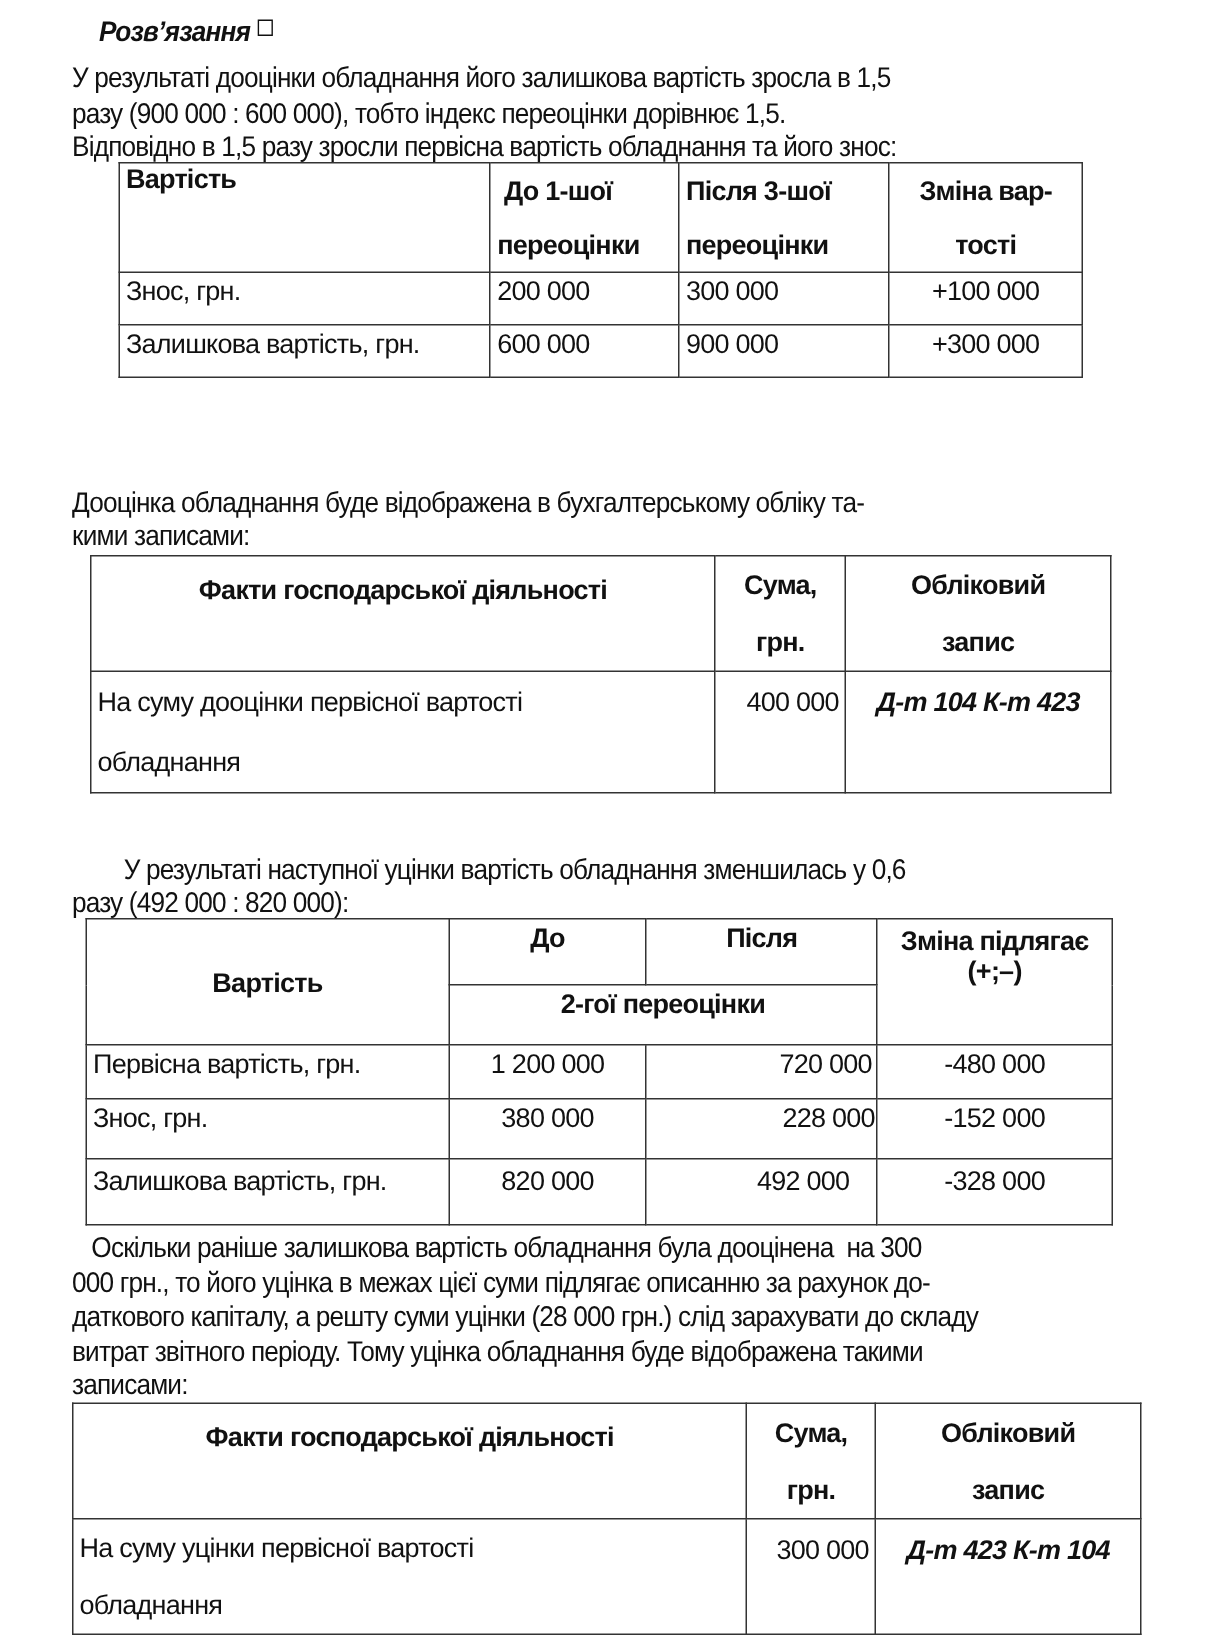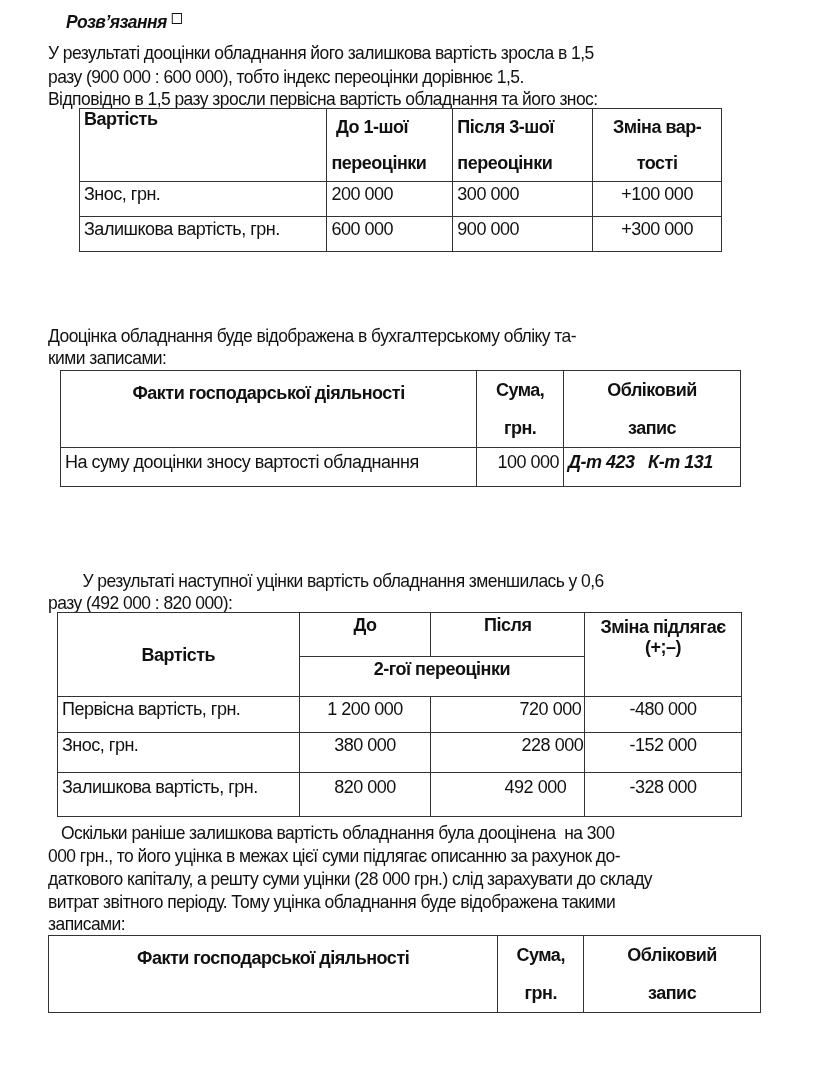--- a/index.html
+++ b/index.html
@@ -64,24 +64,24 @@
       <col style="width:417px">
       <col style="width:87px">
       <col style="width:177px">
     </colgroup>
   <tbody>
       <tr style="height:77px">
     <td class="b c" style="padding-top:12px">Факти господарської діяльності</td>
     <td class="b c" style="line-height:38px"><span>Сума,</span><br><span>грн.</span></td>
     <td class="b c" style="line-height:38px"><span>Обліковий</span><br><span>запис</span></td>
   </tr>
-  <tr style="height:39px">
-    <td style="padding-top:4px">На суму дооцінки зносу вартості обладнання</td>
-    <td class="r" style="padding-top:4px">100 000</td>
-    <td class="bi" style="padding-top:4px;white-space:pre">Д-т 423   К-т 131</td>
+  <tr style="height:79px">
+    <td style="line-height:40px"><span>На суму дооцінки первісної вартості</span><br><span>обладнання</span></td>
+    <td class="r" style="padding-top:10px">400 000</td>
+    <td class="bi c" style="padding-top:10px">Д-т 104 К-т 423</td>
   </tr>
 </tbody>
   </table>
 
 <div class="txt" style="left:48px;top:570px;white-space:pre">        У результаті наступної уцінки вартість обладнання зменшилась у 0,6</div>
 <div class="txt" style="left:48px;top:592px;">разу (492 000 : 820 000):</div>
 
 <table style="left:57px;top:612px;width:685px;">
   <colgroup>
       <col style="width:242px">
@@ -131,14 +131,19 @@
       <col style="width:450px">
       <col style="width:86px">
       <col style="width:177px">
     </colgroup>
   <tbody>
       <tr style="height:77px">
     <td class="b c" style="padding-top:12px">Факти господарської діяльності</td>
     <td class="b c" style="line-height:38px"><span>Сума,</span><br><span>грн.</span></td>
     <td class="b c" style="line-height:38px"><span>Обліковий</span><br><span>запис</span></td>
   </tr>
+  <tr style="height:76px">
+    <td style="line-height:38px"><span>На суму уцінки первісної вартості</span><br><span>обладнання</span></td>
+    <td class="r" style="padding-top:10px">300 000</td>
+    <td class="bi c" style="padding-top:10px">Д-т 423 К-т 104</td>
+  </tr>
 </tbody>
   </table>
 
 </body></html>

